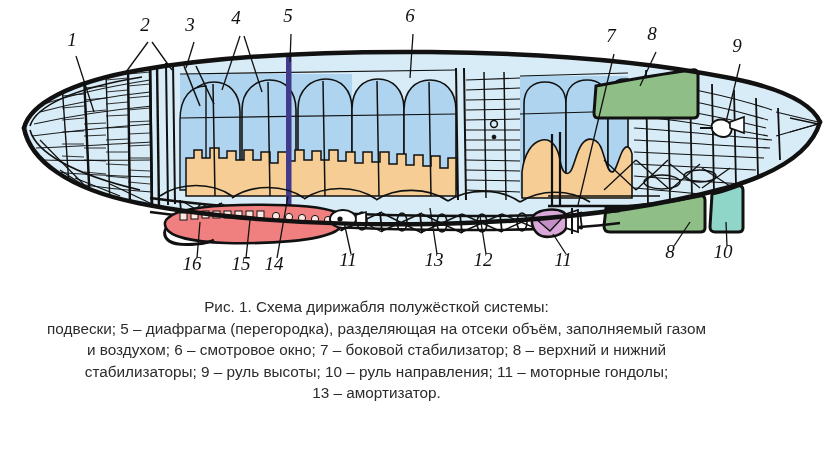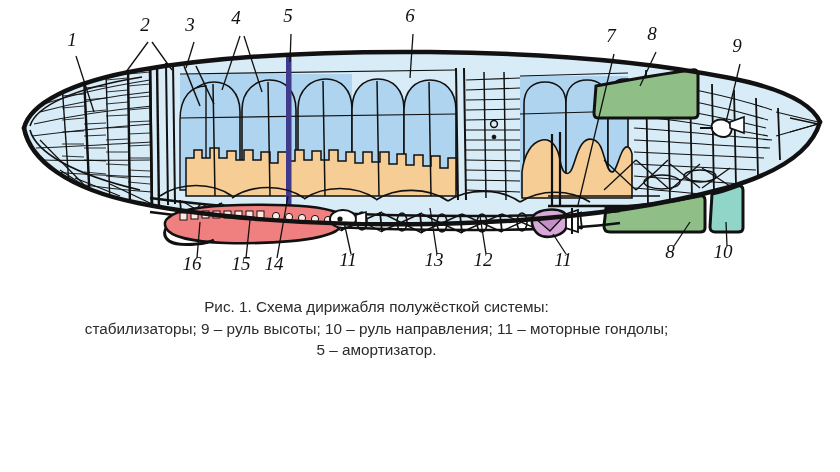--- a/index.html
+++ b/index.html
@@ -437,15 +437,17 @@
     <text class="lbl" x="483" y="266" text-anchor="middle">12</text>
     <text class="lbl" x="563" y="266" text-anchor="middle">11</text>
     <text class="lbl" x="670" y="258" text-anchor="middle">8</text>
     <text class="lbl" x="723" y="258" text-anchor="middle">10</text>
   </g>
 </svg>
 </div>
 
 <div id="caption">
   <span class="title">Рис. 1. Схема дирижабля полужёсткой системы:</span>
+  <span class="legend-line">подвески; 5 – диафрагма (перегородка), разделяющая на отсеки объём, заполняемый газом</span>
+  <span class="legend-line">и воздухом; 6 – смотровое окно; 7 – боковой стабилизатор; 8 – верхний и нижний</span>
   <span class="legend-line">стабилизаторы; 9 – руль высоты; 10 – руль направления; 11 – моторные гондолы;</span>
-  <span class="legend-line">5 – амортизатор.</span>
+  <span class="legend-line">13 – амортизатор.</span>
 </div>
 
 </body></html>

